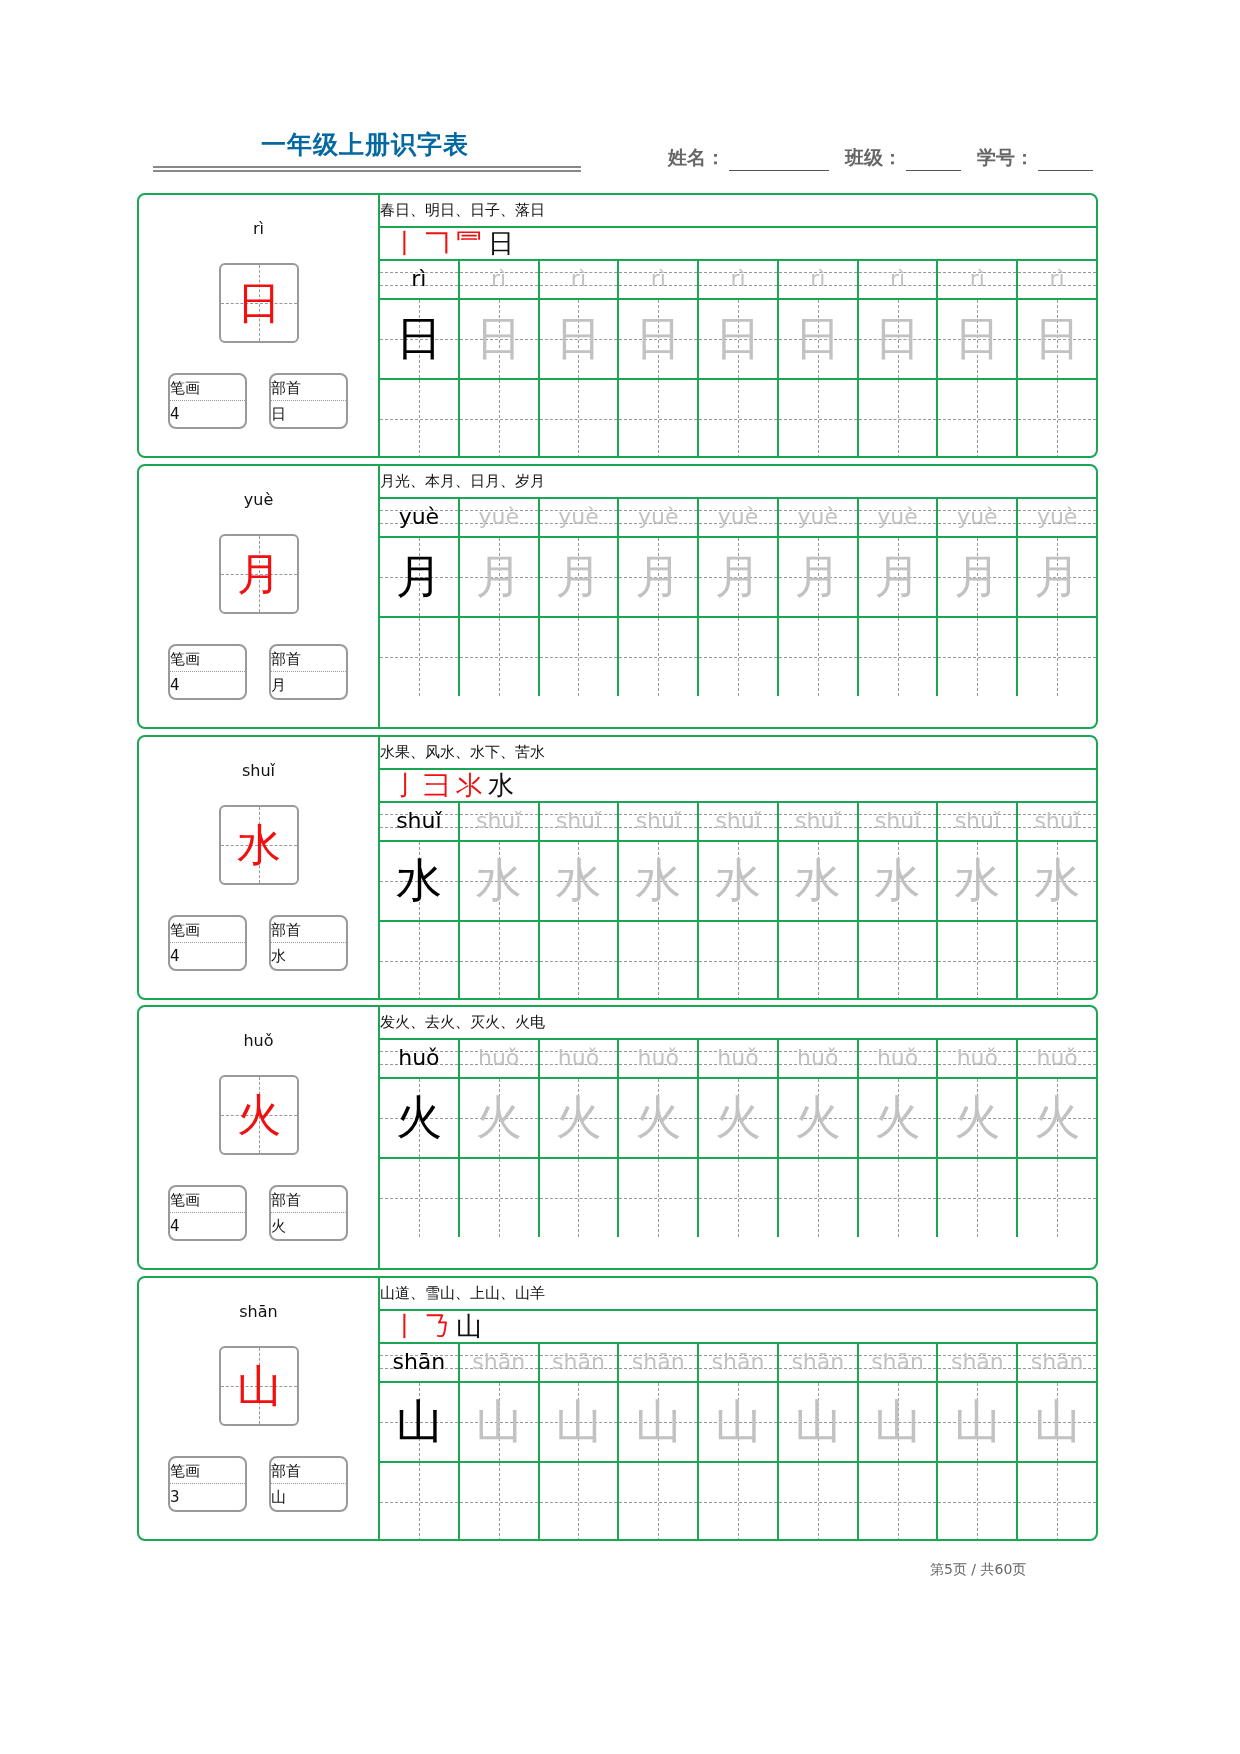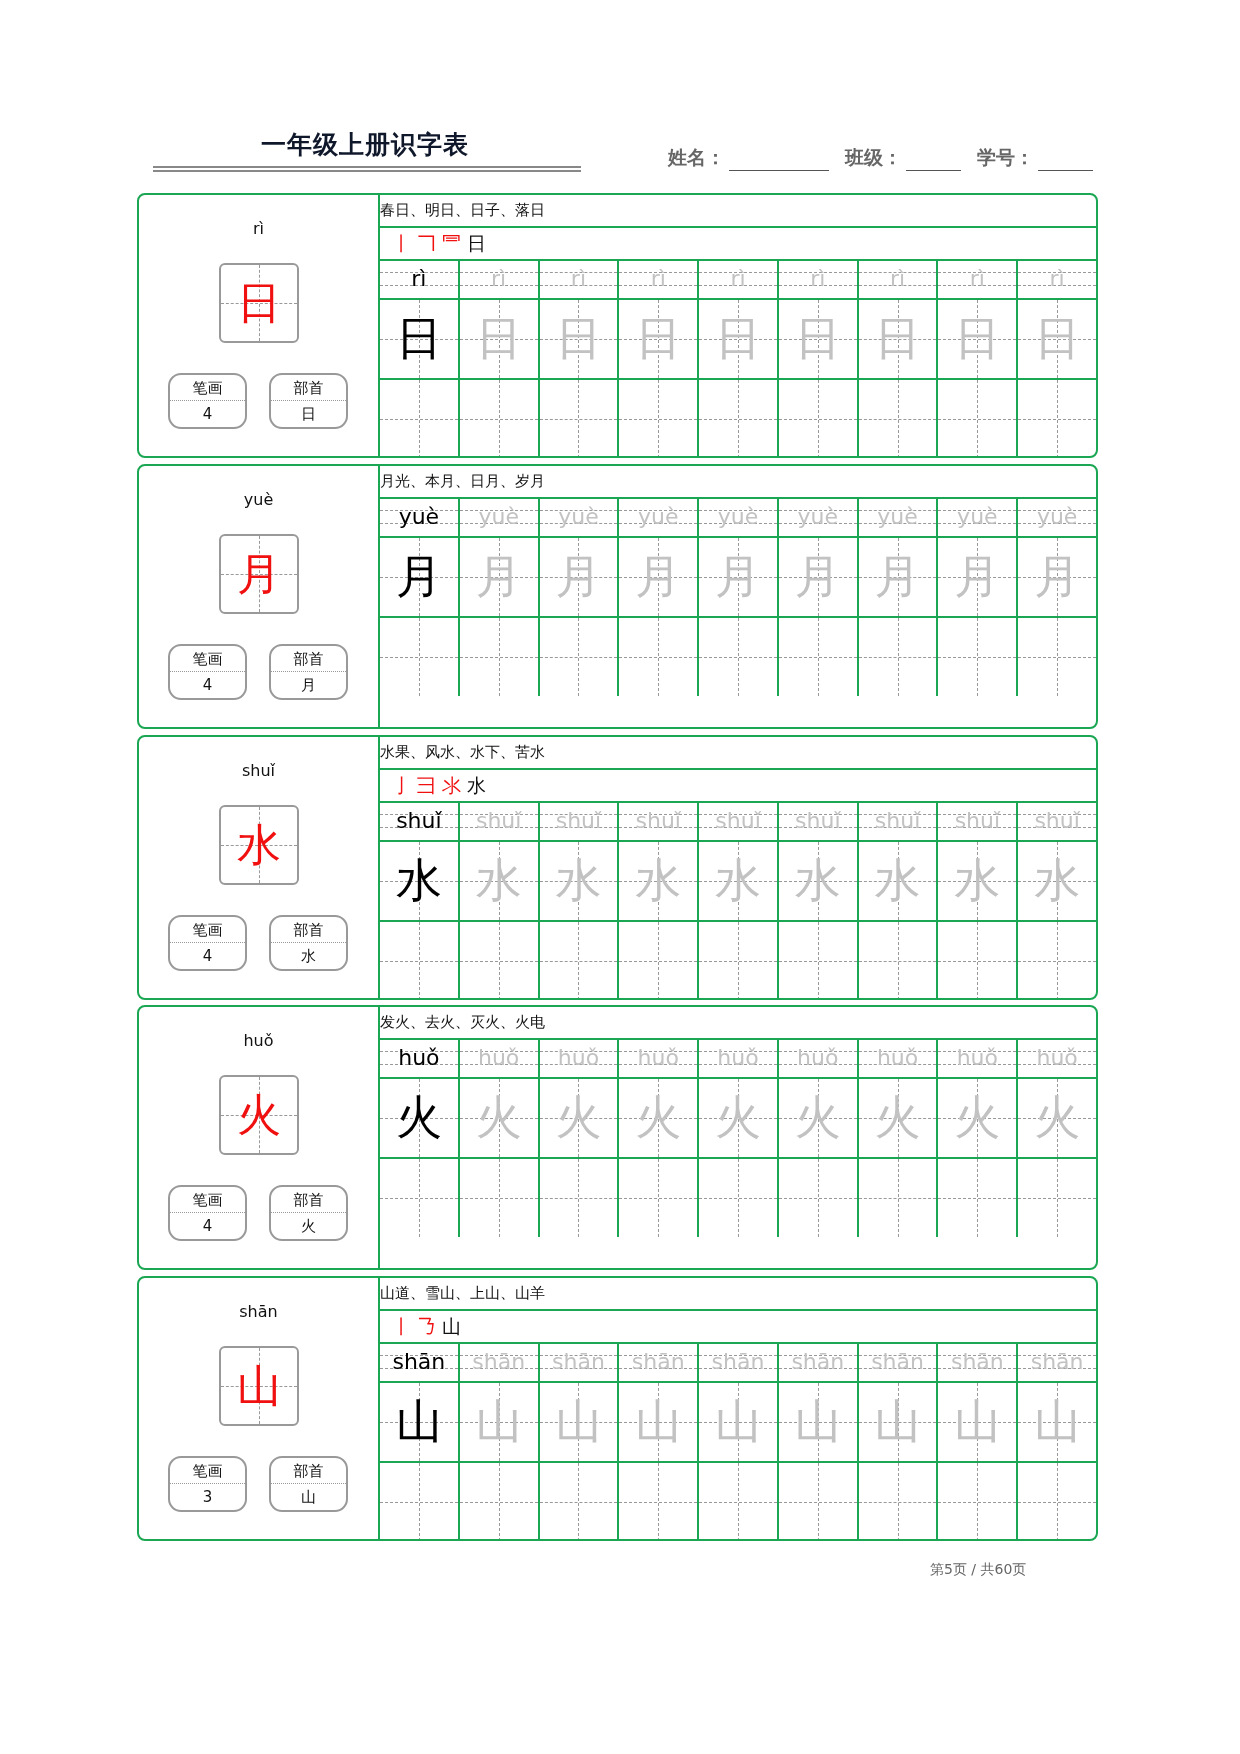--- a/index.html
+++ b/index.html
@@ -1,34 +1,34 @@
 <!DOCTYPE html>
 <html><head>
 <meta charset="utf-8">
 <style>
   *{box-sizing:border-box;margin:0;padding:0;}
   body{width:1240px;height:1754px;background:#fff;position:relative;font-family:"DejaVu Sans","Liberation Sans",sans-serif;color:#111;overflow:hidden;}
-  .title{position:absolute;left:150px;top:128px;width:430px;text-align:center;font-size:25px;font-weight:bold;color:#0f172a;letter-spacing:1px;}
+  .title{position:absolute;left:150px;top:128px;width:430px;text-align:center;font-size:25px;font-weight:bold;color:#0369a1;letter-spacing:1px;}
   .title-rule{position:absolute;left:153px;top:166px;width:428px;height:6px;border-top:2px solid #888;border-bottom:2px solid #888;}
   .fields{position:absolute;left:668px;top:145px;font-size:19px;color:#666;display:flex;align-items:flex-end;}
   .field{display:flex;align-items:flex-end;margin-right:16px;font-weight:bold;}
   .field .line{display:inline-block;border-bottom:1.5px solid #555;height:20px;margin-left:4px;}
   .block{position:absolute;left:137px;width:961px;height:265px;border:2px solid #1aa652;border-radius:8px;overflow:hidden;}
   .left{position:absolute;left:0;top:0;width:241px;height:100%;border-right:2px solid #1aa652;}
   .lpinyin{position:absolute;top:24px;width:100%;text-align:center;font-size:16px;}
   .bigbox{position:absolute;left:80px;top:68px;width:80px;height:80px;border:2px solid #999;border-radius:6px;}
   .bigbox .vline{position:absolute;left:50%;top:0;height:100%;border-left:1.5px dashed #999;}
   .bigbox .hline{position:absolute;top:50%;left:0;width:100%;border-top:1.5px dashed #999;}
   .bigbox .ch{position:absolute;inset:0;display:flex;align-items:center;justify-content:center;font-size:44px;color:#f01010;font-family:"DejaVu Serif",serif;}
-  .info{position:absolute;top:178px;width:79px;height:56px;border:2px solid #999;border-radius:13px;text-align:center;}
+  .info{position:absolute;top:178px;width:79px;height:56px;border:2px solid #999;border-radius:8px;text-align:left;}
   .info .lbl{height:26px;line-height:26px;font-size:15px;border-bottom:1.5px dotted #999;}
   .info .val{height:26px;line-height:26px;font-size:15px;}
   .right{position:absolute;left:241px;top:0;right:0;height:100%;}
   .words{height:33px;border-bottom:2px solid #1aa652;font-size:15px;line-height:31px;}
-  .strokes{height:33px;border-bottom:2px solid #1aa652;font-size:19px;line-height:31px;padding-left:12px;font-family:"DejaVu Serif",serif;}
+  .strokes{height:33px;border-bottom:2px solid #1aa652;font-size:26px;line-height:31px;padding-left:12px;font-family:"DejaVu Serif",serif;}
   .strokes span{margin-right:6px;}
   .strokes .red{color:#f01010;}
   .grid{display:flex;}
   .col{flex:1;border-right:2px solid #1aa652;position:relative;}
   .col:last-child{border-right:none;}
   .pcell{height:39px;border-bottom:2px solid #1aa652;position:relative;}
   .pcell .d1{position:absolute;left:0;right:0;top:11px;border-top:1.5px dashed #999;}
   .pcell .d2{position:absolute;left:0;right:0;top:24px;border-top:1.5px dashed #999;}
   .pcell .t{position:absolute;left:0;right:0;top:5px;text-align:center;font-size:22px;line-height:26px;}
   .ccell{height:80px;border-bottom:2px solid #1aa652;position:relative;}

